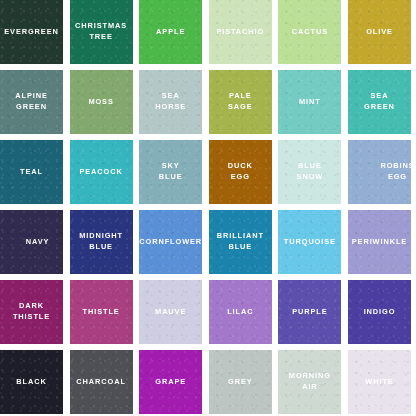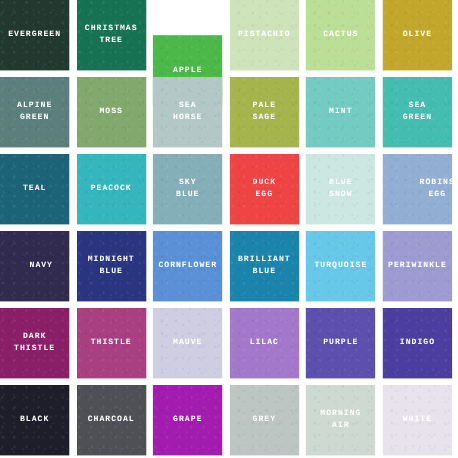--- a/index.html
+++ b/index.html
@@ -17,21 +17,20 @@
 
   #swatch-grid {
     display: grid;
     grid-template-columns: repeat(6, 63px);
     grid-template-rows: repeat(6, 64px);
     column-gap: 6.6px;
     row-gap: 6px;
     width: 372px;
     height: 416px;
     box-sizing: border-box;
-    font-family: Liberation Mono, monospace;
   }
 
   .swatch {
     position: relative;
     width: 100%;
     height: 100%;
     display: flex;
     align-items: center;
     justify-content: center;
     overflow: hidden;
@@ -74,21 +73,21 @@
 <body style="background-color: rgb(255, 255, 255);">
 
 <div id="swatch-grid">
     <div class="swatch" style="background-color: rgb(34, 57, 47);">
       <span class="swatch-label">EVERGREEN</span>
     </div>
     <div class="swatch" style="background-color: rgb(23, 114, 84); justify-content: center;">
       <span class="swatch-label">CHRISTMAS
 TREE</span>
     </div>
-    <div class="swatch" style="background-color: rgb(76, 184, 73); margin-top: 32px;">
+    <div class="swatch" style="background-color: rgb(76, 184, 73);">
       <span class="swatch-label">APPLE</span>
     </div>
     <div class="swatch" style="background-color: rgb(207, 227, 187);">
       <span class="swatch-label">PISTACHIO</span>
     </div>
     <div class="swatch" style="background-color: rgb(188, 223, 151);">
       <span class="swatch-label">CACTUS</span>
     </div>
     <div class="swatch" style="background-color: rgb(195, 167, 44);">
       <span class="swatch-label">OLIVE</span>
@@ -118,21 +117,21 @@
     <div class="swatch" style="background-color: rgb(29, 99, 120);">
       <span class="swatch-label">TEAL</span>
     </div>
     <div class="swatch" style="background-color: rgb(53, 181, 189);">
       <span class="swatch-label">PEACOCK</span>
     </div>
     <div class="swatch" style="background-color: rgb(132, 175, 185);">
       <span class="swatch-label">SKY
 BLUE</span>
     </div>
-    <div class="swatch" style="background-color: #ef4444;">
+    <div class="swatch" style="background-color: #a16207;">
       <span class="swatch-label">DUCK
 EGG</span>
     </div>
     <div class="swatch" style="background-color: rgb(204, 230, 226);">
       <span class="swatch-label">BLUE
 SNOW</span>
     </div>
     <div class="swatch" style="background-color: rgb(147, 174, 211); padding-left: 36px;">
       <span class="swatch-label">ROBINS
 EGG</span>

